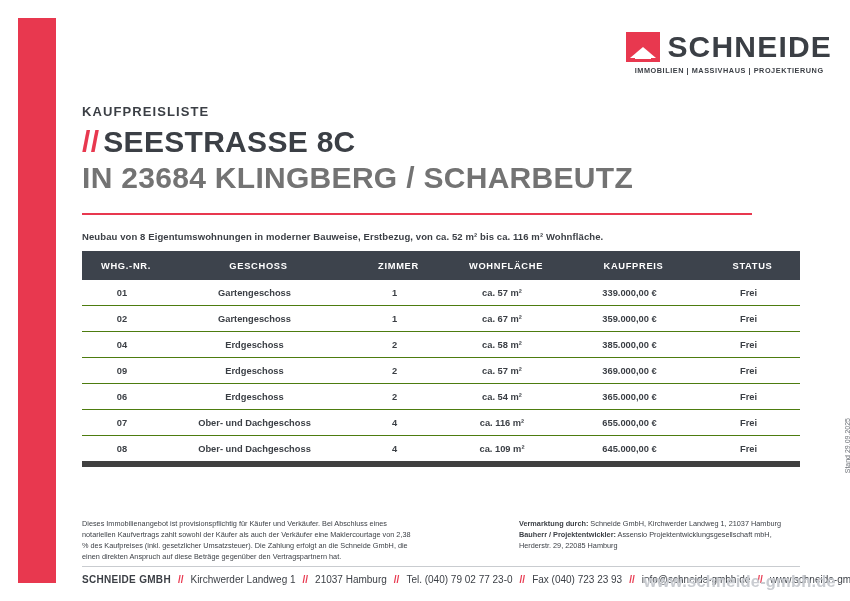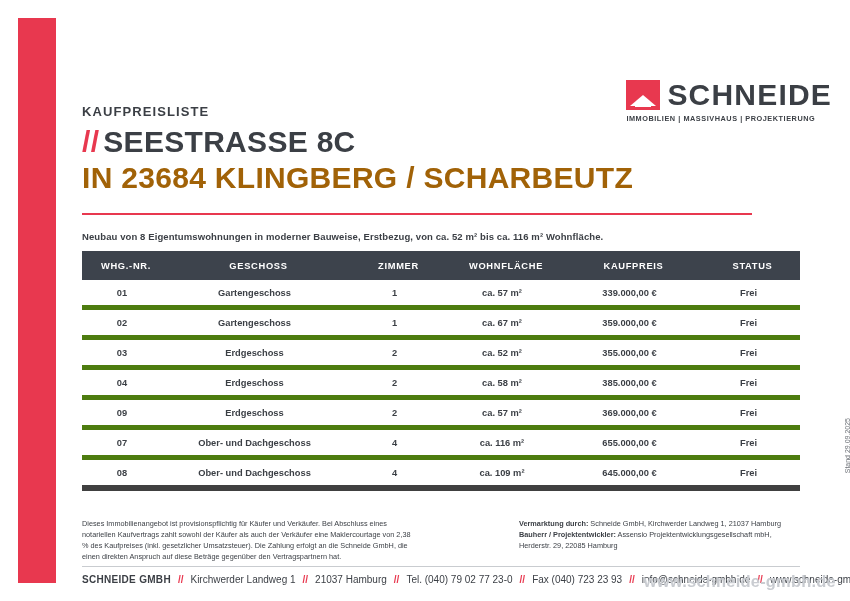--- a/index.html
+++ b/index.html
@@ -36,22 +36,21 @@
     top: 18px;
     width: 750px;
     height: 565px;
   }
 
   
   .logo {
     position: absolute;
     right: 18px;
     top: 32px;
-    text-align: left;
-    margin-top: 48px;
+    text-align: center;
   }
   .logo-row {
     display: flex;
     align-items: center;
     justify-content: flex-end;
   }
   .logo-mark {
     width: 34px;
     height: 30px;
     background: #e8384f;
@@ -117,21 +116,21 @@
   .title .slashes {
     color: #e8384f;
     margin-right: 4px;
   }
   .title-line2 {
     position: absolute;
     left: 0;
     top: 142px;
     font-size: 30px;
     font-weight: bold;
-    color: #a16207;
+    color: #737373;
     line-height: 35px;
     letter-spacing: 0.3px;
     white-space: nowrap;
   }
   .rule {
     position: absolute;
     left: 0;
     top: 195px;
     width: 670px;
     height: 2px;
@@ -164,21 +163,21 @@
     letter-spacing: 0.7px;
     padding: 10px 0 9px 8px;
     text-align: center;
   }
   .table tbody td {
     font-size: 9.3px;
     font-weight: bold;
     color: #3b3f45;
     text-align: center;
     padding: 8px 0 7px 0;
-    border-bottom: 5px solid #4d7c0f;
+    border-bottom: 1px solid #4d7c0f;
     background: #ffffff;
   }
   .table tbody tr:last-child td {
     border-bottom: 6px solid #404040;
   }
   .col-nr { width: 80px; }
   .col-geschoss { width: 185px; }
   .col-zimmer { width: 95px; }
   .col-flaeche { width: 120px; }
   .col-preis { width: 135px; }
@@ -315,41 +314,41 @@
         </tr>
         <tr>
           <td>02</td>
           <td>Gartengeschoss</td>
           <td>1</td>
           <td>ca. 67 m²</td>
           <td>359.000,00 €</td>
           <td>Frei</td>
         </tr>
         <tr>
-          <td>03</td>
-          <td>Erdgeschoss</td>
-          <td>2</td>
-          <td>ca. 52 m²</td>
-          <td>355.000,00 €</td>
-          <td>Frei</td>
-        </tr>
-        <tr>
           <td>04</td>
           <td>Erdgeschoss</td>
           <td>2</td>
           <td>ca. 58 m²</td>
           <td>385.000,00 €</td>
           <td>Frei</td>
         </tr>
         <tr>
           <td>09</td>
           <td>Erdgeschoss</td>
           <td>2</td>
           <td>ca. 57 m²</td>
           <td>369.000,00 €</td>
+          <td>Frei</td>
+        </tr>
+        <tr>
+          <td>06</td>
+          <td>Erdgeschoss</td>
+          <td>2</td>
+          <td>ca. 54 m²</td>
+          <td>365.000,00 €</td>
           <td>Frei</td>
         </tr>
         <tr>
           <td>07</td>
           <td>Ober- und Dachgeschoss</td>
           <td>4</td>
           <td>ca. 116 m²</td>
           <td>655.000,00 €</td>
           <td>Frei</td>
         </tr>

